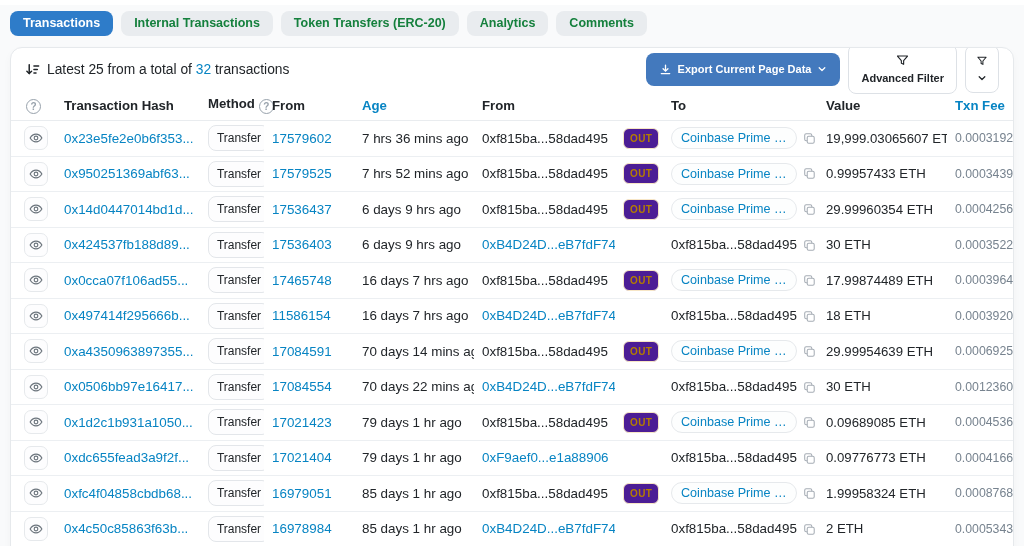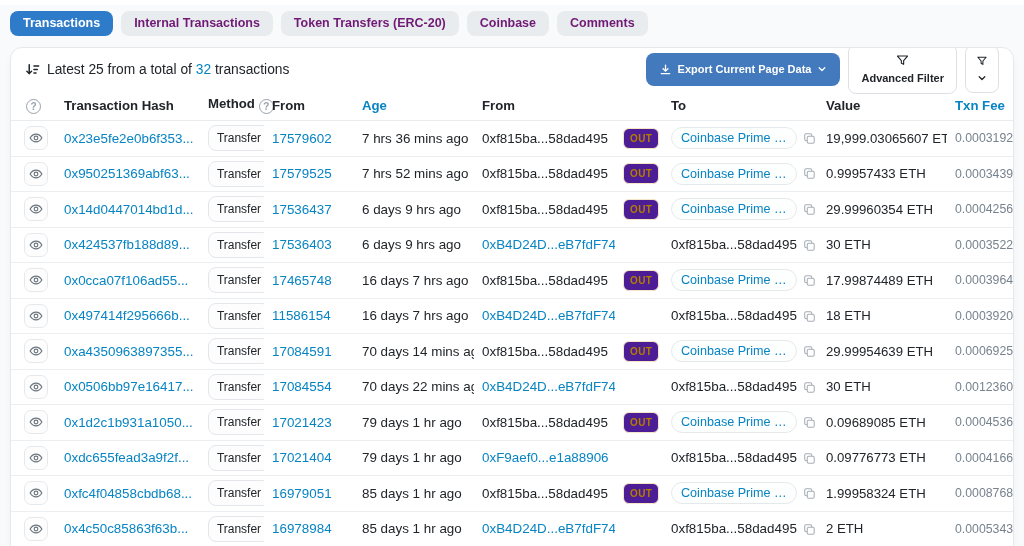--- a/index.html
+++ b/index.html
@@ -8,21 +8,21 @@
     width:1024px; height:546px; overflow:hidden;
     background:#f9fafb;
     font-family:"Liberation Sans", sans-serif;
     color:#212529;
   }
   .top-strip { height:5px; background:#ffffff; }
 
   
   .tabs { display:flex; gap:8px; padding:6px 10px 0 10px; align-items:center; }
   .tab {
-    padding:6px 13px; border-radius:8px; background:#e9ecef; color:#701a75;
+    padding:6px 13px; border-radius:8px; background:#e9ecef; color:#15803d;
     font-size:12.5px; font-weight:700; line-height:1; cursor:pointer; white-space:nowrap;
   }
   .tab.active { background:#2e7cc9; color:#ffffff; }
 
   
   .card {
     margin:11px 10px 0 10px; background:#ffffff;
     border:1px solid #e6e9ec; border-radius:12px;
     box-shadow:0 4px 10px rgba(31,41,55,.03);
     height:620px; overflow:hidden;
@@ -106,21 +106,21 @@
 </style>
 </head>
 <body>
 
 <div class="top-strip"></div>
 
 <div class="tabs">
   <div class="tab active">Transactions</div>
   <div class="tab">Internal Transactions</div>
   <div class="tab">Token Transfers (ERC-20)</div>
-  <div class="tab">Coinbase</div>
+  <div class="tab">Analytics</div>
   <div class="tab">Comments</div>
 </div>
 
 <div class="card">
   <div class="card-header">
     <div class="summary">
       <span>
         <svg width="15" height="15" viewBox="0 0 16 16" fill="none" stroke="#212529" stroke-width="1.6" stroke-linecap="round">
           <path d="M4.5 3v9.2"></path>
             <path d="M2 9.8l2.5 2.5L7 9.8"></path>

